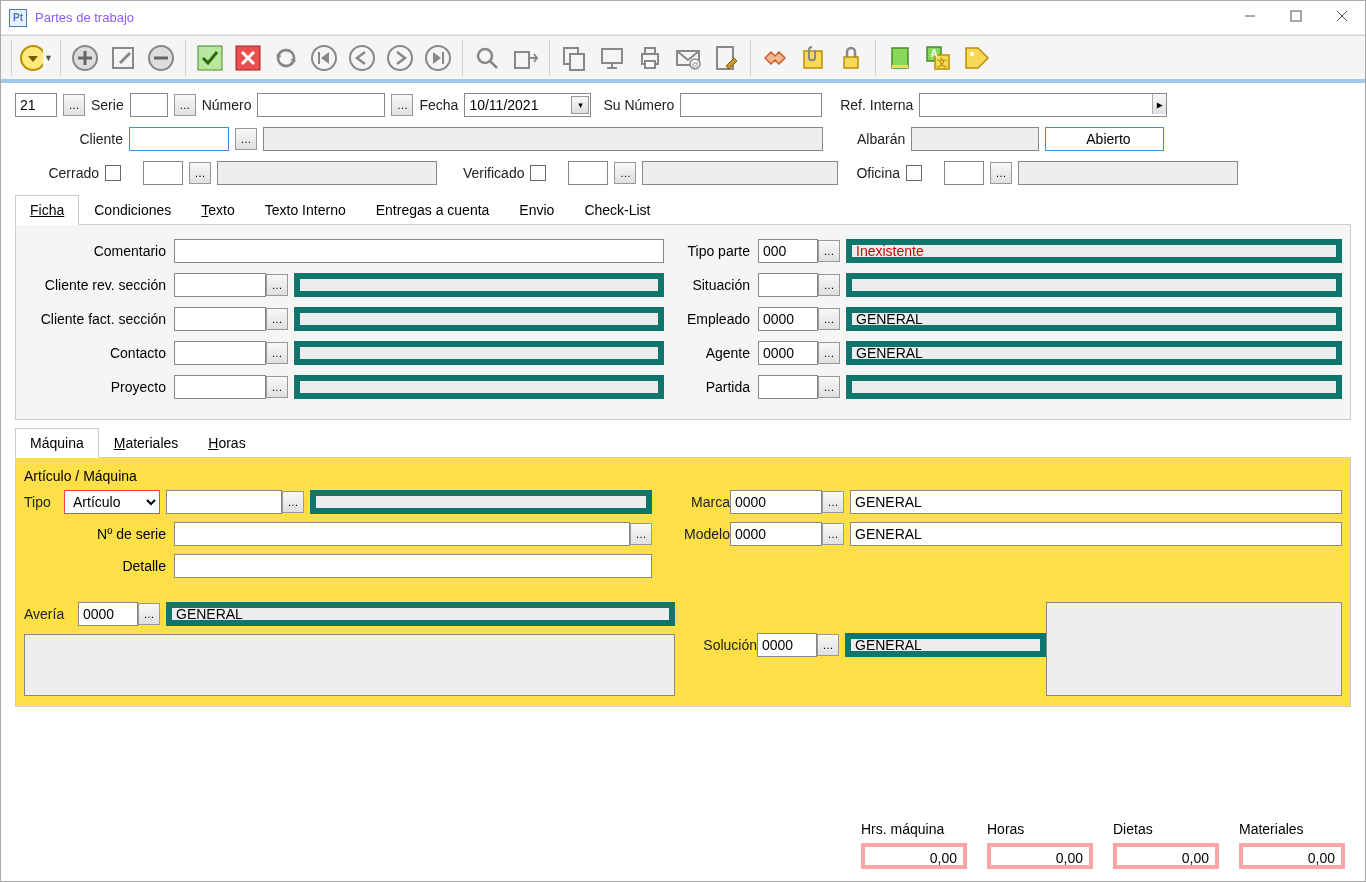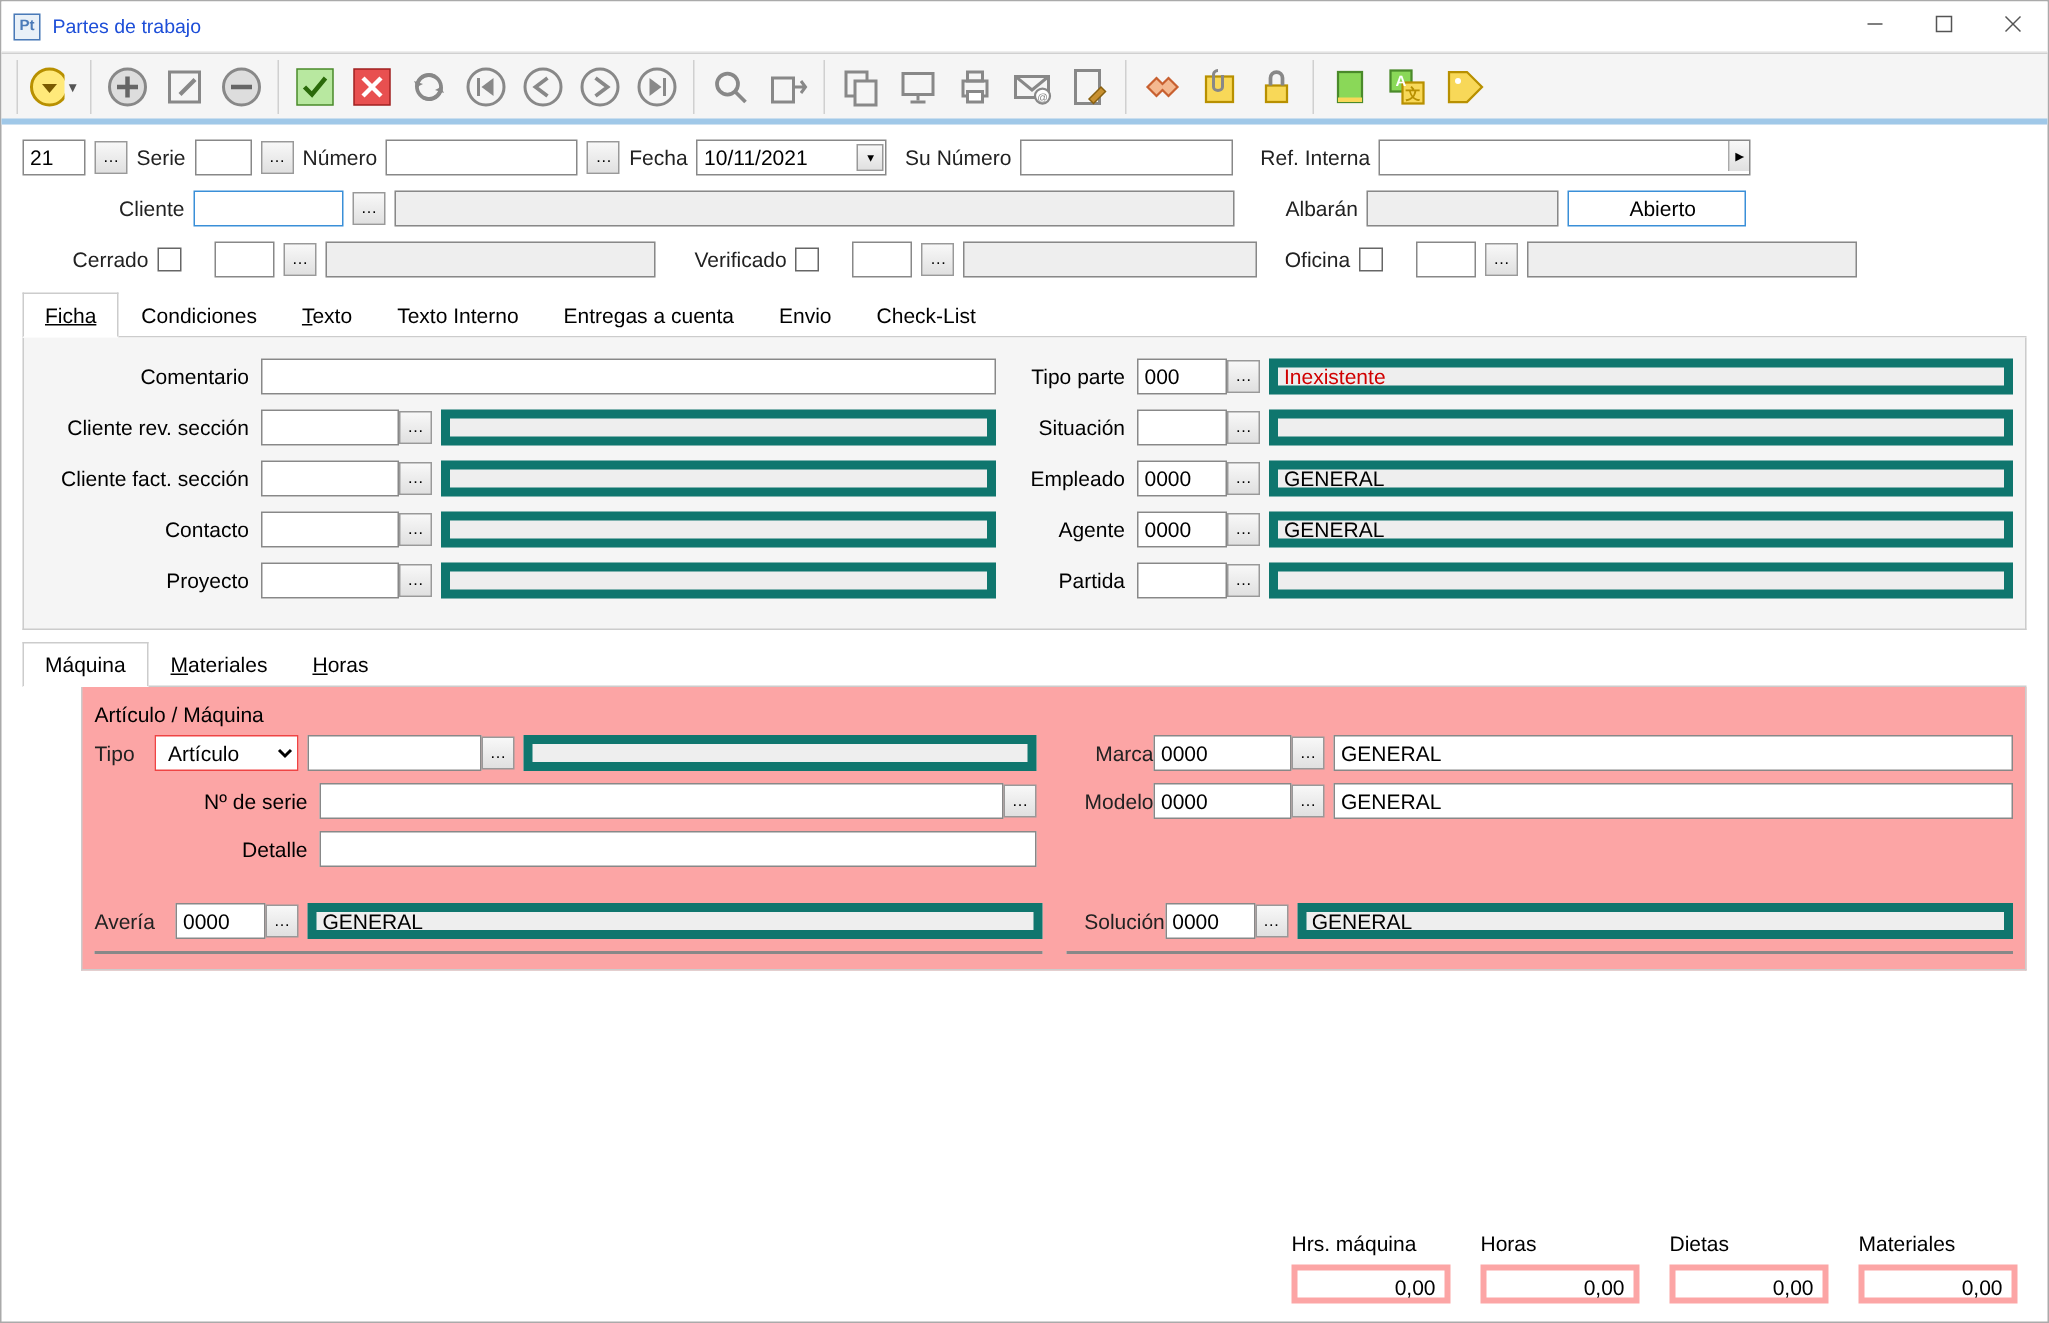--- a/index.html
+++ b/index.html
@@ -1,20 +1,20 @@
 <!DOCTYPE html>
 <html><head>
 <meta charset="utf-8">
 <style>
 * { box-sizing: border-box; margin: 0; padding: 0; }
 body { font-family: "Segoe UI", Tahoma, sans-serif; font-size: 13px; background: #fff; color: #000; }
 .window { width: 1366px; height: 882px; border: 1px solid #aaa; background: #fff; position: relative; }
 .titlebar { height: 34px; display: flex; align-items: center; padding: 0 8px; background: #fff; border-bottom: 1px solid #eee; }
 .titlebar .app-icon { width: 18px; height: 18px; background: #e8f0f8; border: 1px solid #4a7ab8; display: flex; align-items: center; justify-content: center; font-size: 10px; font-weight: bold; color: #4a7ab8; margin-right: 8px; }
-.titlebar .title { color: #1d4ed8; font-size: 13px; }
+.titlebar .title { color: #8b5cf6; font-size: 13px; }
 .win-controls { position: absolute; right: 0; top: 0; display: flex; }
 .win-btn { width: 46px; height: 30px; display: flex; align-items: center; justify-content: center; background: transparent; border: none; color: #555; }
 .toolbar { height: 48px; border-top: 1px solid #d0d0d0; border-bottom: 4px solid #a0c8e8; background: #f5f5f5; display: flex; align-items: center; padding: 0 6px; gap: 2px; }
 .tsep { width: 1px; height: 36px; background: #d0d0d0; margin: 0 4px; }
 .tbtn { width: 36px; height: 36px; display: flex; align-items: center; justify-content: center; border: 1px solid transparent; border-radius: 2px; cursor: pointer; }
 .tbtn svg { width: 28px; height: 28px; }
 .dropdown-caret { font-size: 9px; margin-left: 1px; color: #555; }
 .form-area { padding: 10px 14px 6px 14px; }
 .row { display: flex; align-items: center; gap: 6px; margin-bottom: 10px; }
 .lbl { font-size: 14px; color: #222; text-align: right; white-space: nowrap; }
@@ -31,21 +31,21 @@
 .tab .ul { text-decoration: underline; }
 .tab-body { padding: 14px 8px 10px 8px; background:#f5f5f5; border:1px solid #ccc; border-top:none; }
 .frow { display: flex; align-items: center; margin-bottom: 10px; }
 .flabel { width: 150px; text-align: right; padding-right: 8px; font-size: 14px; }
 .flabel2 { width: 86px; text-align: right; padding-right: 8px; font-size: 14px; }
 .code-inp { width: 92px; height: 24px; border:1px solid #888; background:#fff; padding:0 4px; font-size:14px; }
 .wide-inp { flex: 1; height: 24px; border:6px solid #0f766e; background:#eee; padding:0 4px; font-size:14px; margin-left:6px; }
 .left-col { width: 640px; }
 .right-col { flex:1; margin-left: 8px; }
 .subtabs { display:flex; border-bottom:1px solid #ccc; margin-top: 8px; }
-.sub-body { background:#fca5a5; border:1px solid #ccc; border-top:none; padding:10px 8px;margin-left:39px; }
+.sub-body { background:#fde047; border:1px solid #ccc; border-top:none; padding:10px 8px; }
 .fieldset-lbl { font-size:14px; margin-bottom:6px; }
 .sel { height:24px; border:1px solid #ef4444; background:#fff; font-size:14px; padding:0 4px; }
 .bigtext { border:1px solid #888; background:#eee; height:94px; flex:1; }
 .footer { position:absolute; bottom:12px; right:20px; display:flex; gap:20px; }
 .fcol { display:flex; flex-direction:column; align-items:flex-start; width:106px; }
 .fcol .flb { font-size:14px; margin-bottom:6px; }
 .fcol .fval { width:106px; height:26px; border:4px solid #fca5a5; background:#fff; text-align:right; padding:3px 6px; font-size:14px; }
 .arrow-btn { position:absolute; right:1px; top:1px; width:14px; height:20px; background:linear-gradient(#f8f8f8,#e0e0e0); border-left:1px solid #aaa; display:flex;align-items:center;justify-content:center;font-size:10px; font-family: monospace; cursor:pointer; }
 .red-text { color: #d00000; }
 </style>
@@ -420,21 +420,21 @@
       <div style="display:flex;gap:16px;margin-top:24px">
         <div style="flex:1;display:flex;flex-direction:column">
           <div class="frow" style="margin-bottom:8px">
             <div class="lbl" style="width:54px;text-align:left">Avería</div>
             <input class="inp" style="width: 60px;" value="0000">
             <button class="ell-btn">…</button>
             <input class="wide-inp" readonly="" value="GENERAL" style="">
           </div>
           <div class="bigtext"></div>
         </div>
-        <div style="flex:1;display:flex;flex-direction:column">
+        <div style="flex:1;display:flex;flex-direction:row">
           <div class="frow" style="margin-bottom:8px">
             <div class="lbl" style="width:66px">Solución</div>
             <input class="inp" style="width: 60px;" value="0000">
             <button class="ell-btn">…</button>
             <input class="wide-inp" readonly="" value="GENERAL" style="">
           </div>
           <div class="bigtext"></div>
         </div>
       </div>
     </div>

